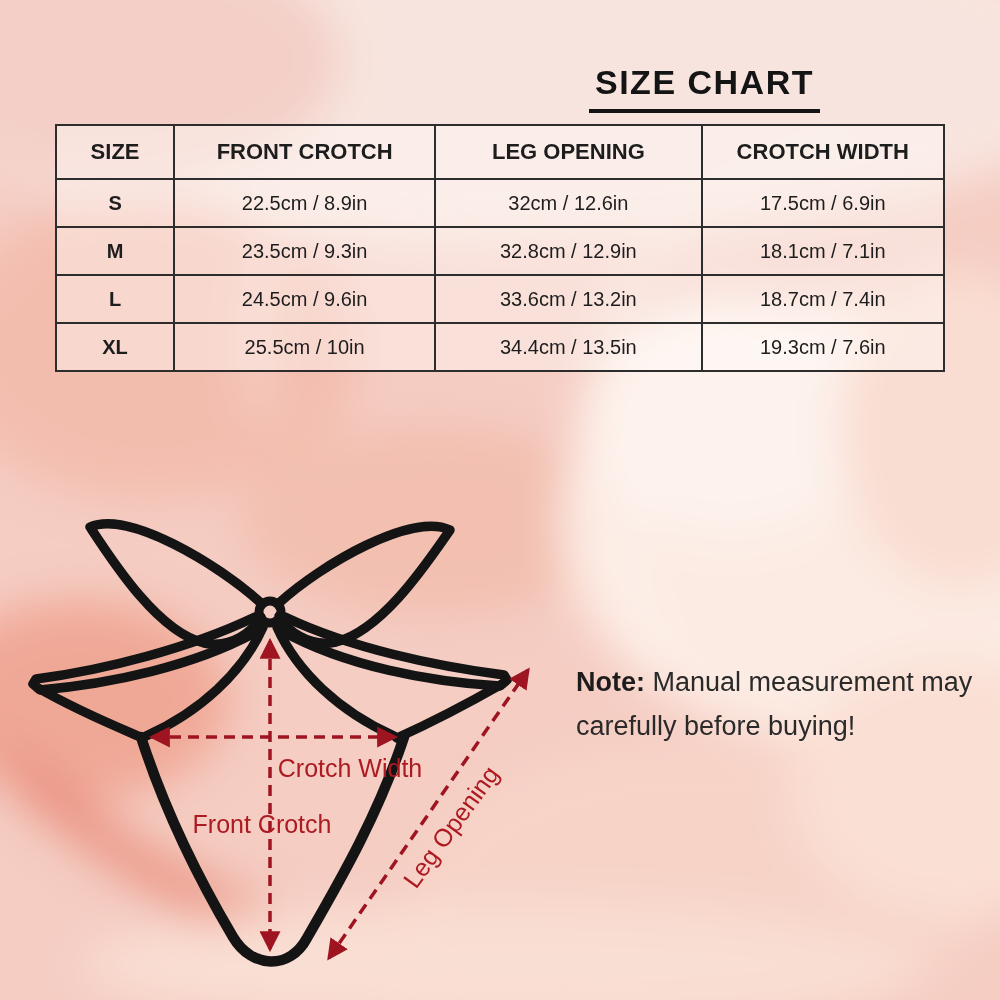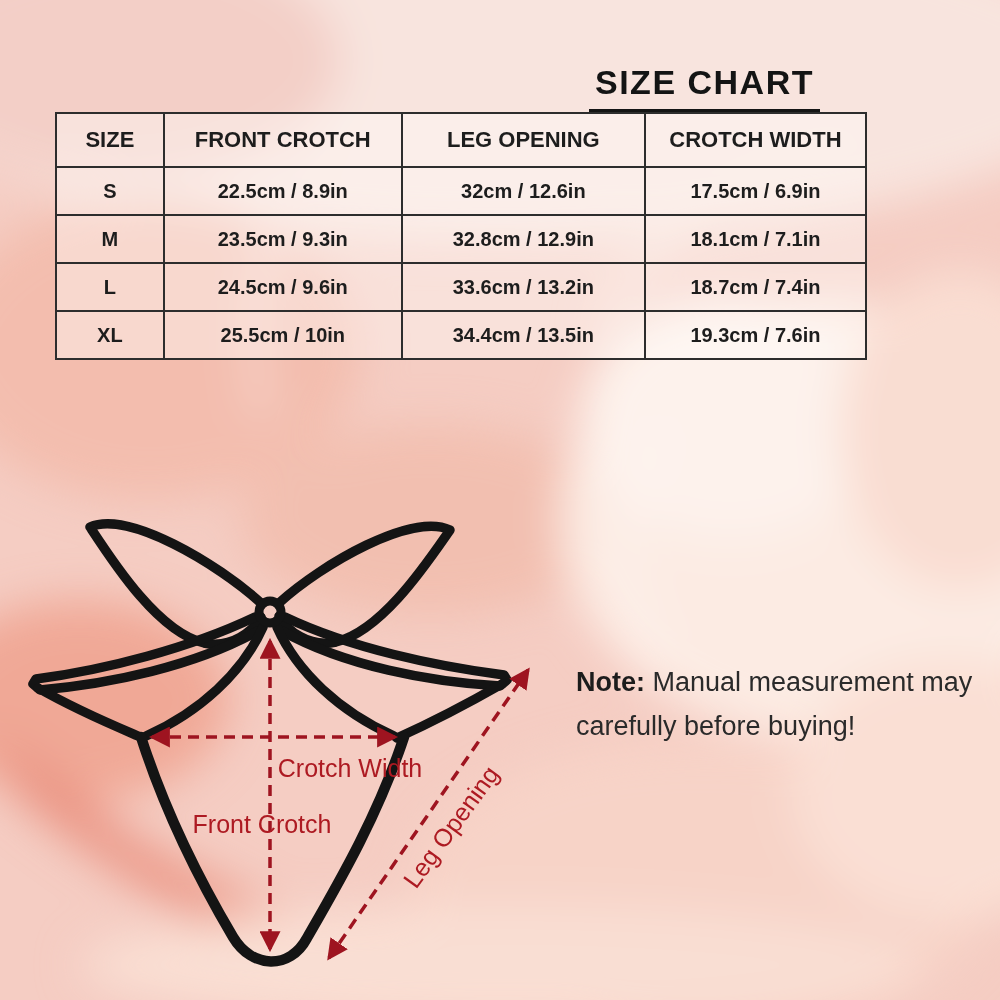--- a/index.html
+++ b/index.html
@@ -11,30 +11,30 @@
   
   .bg{position:absolute;inset:0;width:1000px;height:1000px;}
   
   .title-wrap{position:absolute;top:44px;left:0;width:820px;text-align:right;margin-top:19px;}
   .title{
     display:inline-block;font-size:34px;font-weight:bold;color:#141414;
     letter-spacing:1.5px;border-bottom:4px solid #141414;padding:0 6px 7px 6px;
   }
   
   .size-table{
-    position:absolute;left:55px;top:112px;width:812px;
+    position:absolute;left:55px;top:124px;width:890px;
     border-collapse:collapse;table-layout:fixed;
     background:rgba(255,252,251,0.42);
   }
   .size-table td,.size-table th{
     border:2px solid #2d2d2d;text-align:center;vertical-align:middle;
     color:#1d1d1d;white-space:pre;padding:0;
   }
   .size-table th{height:52px;font-size:22px;font-weight:bold;}
-  .size-table td{height:46px;font-size:20px;font-weight:bold;}
+  .size-table td{height:46px;font-size:20px;font-weight:normal;}
   .size-table td.size-col{font-weight:bold;}
   .col-size{width:13.3%;} .col-front{width:29.4%;} .col-leg{width:30.0%;} .col-crotch{width:27.3%;}
   
   .diagram{position:absolute;left:0;top:500px;width:560px;height:500px;}
   .meas-label{fill:#ad1a22;font-size:25px;font-family:"Liberation Sans","DejaVu Sans",sans-serif;}
   
   .note{
     position:absolute;left:576px;top:660px;width:412px;
     font-size:27px;line-height:44px;color:#2a2a2a;
   }

